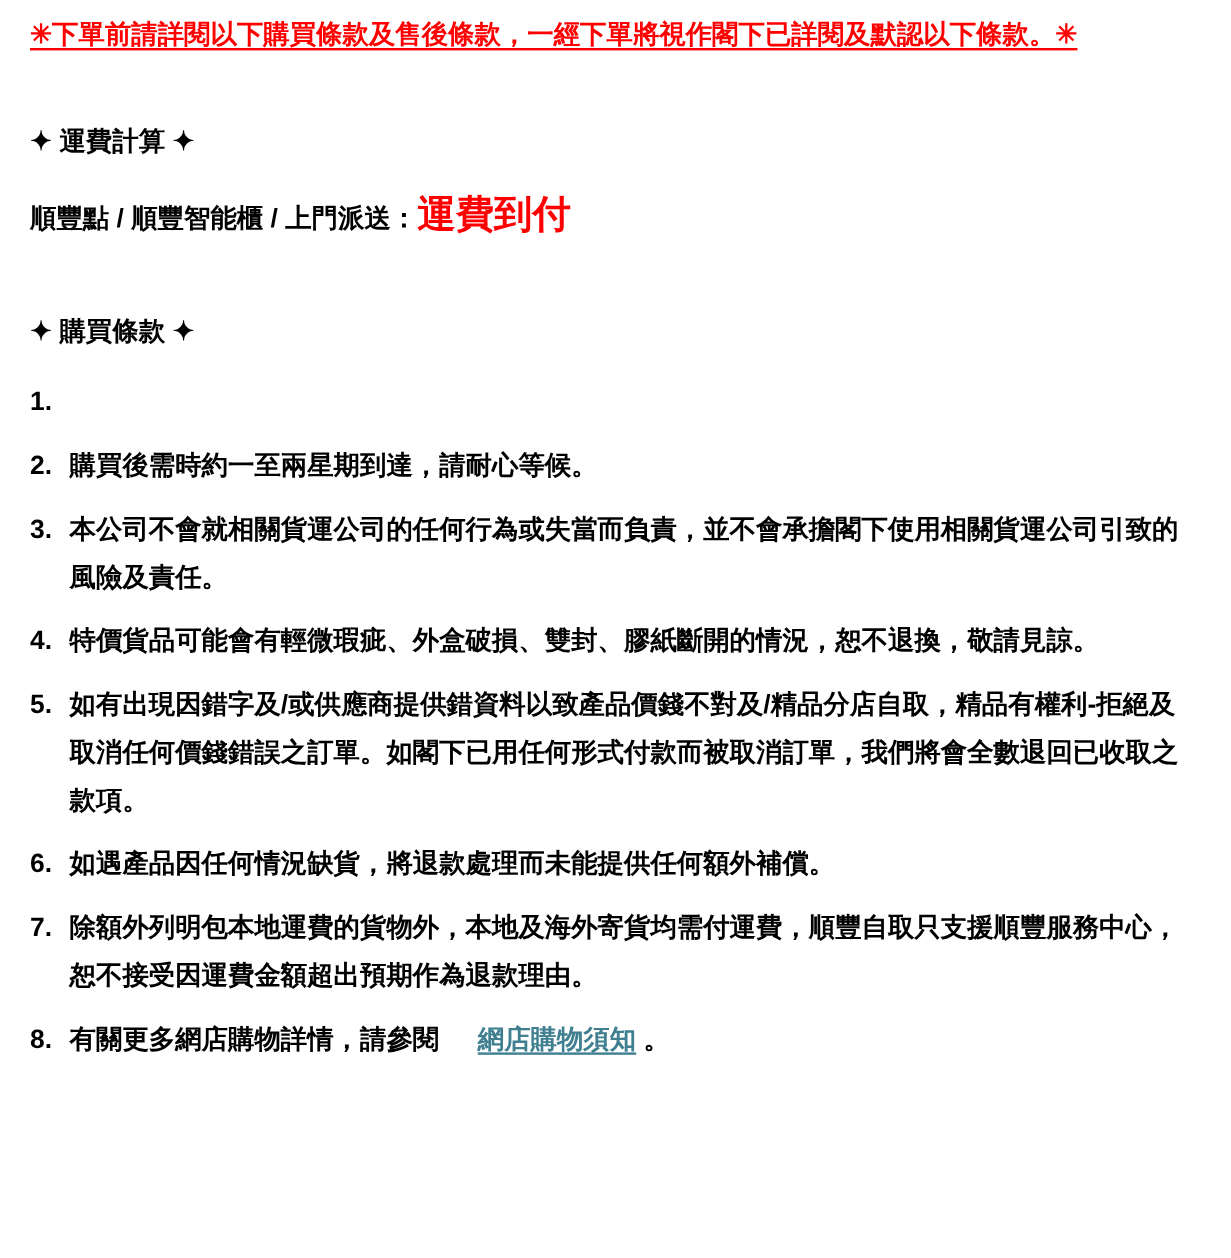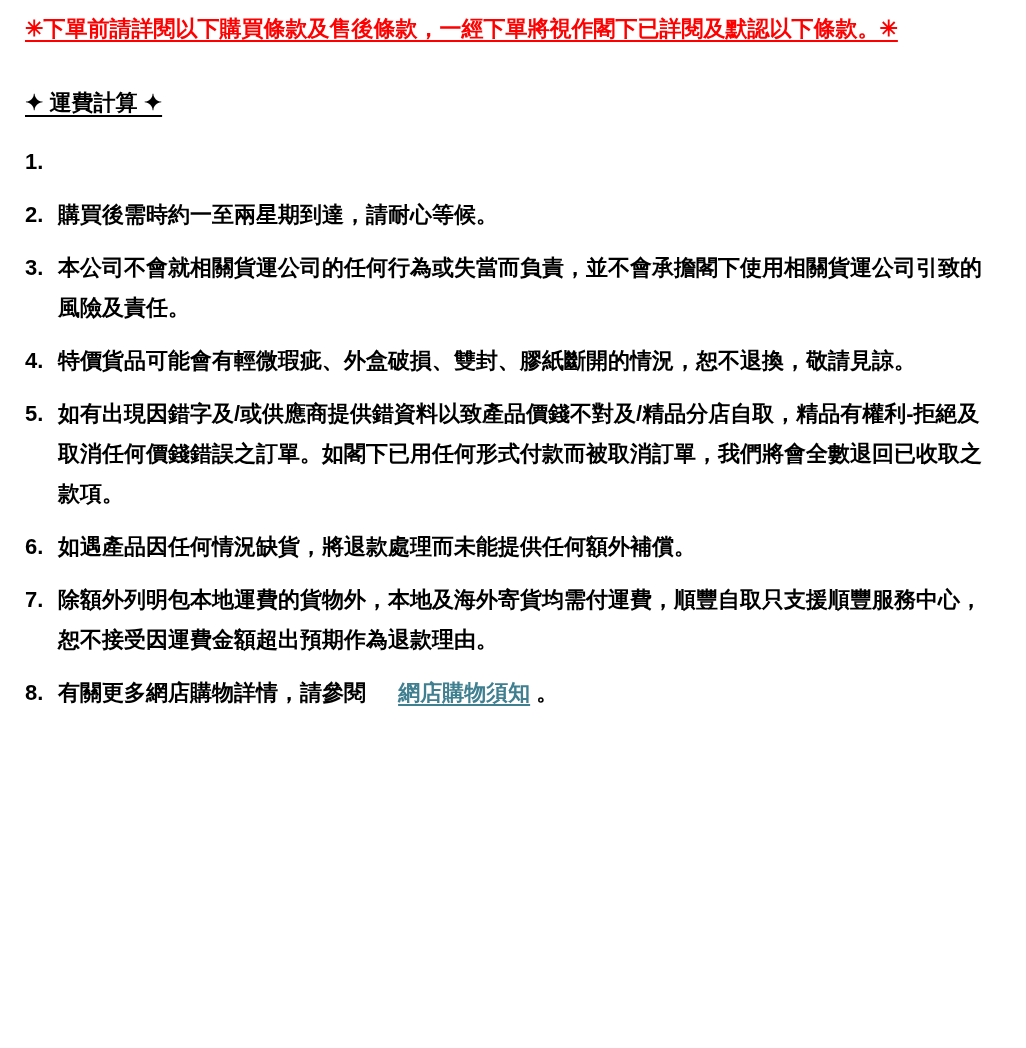--- a/index.html
+++ b/index.html
@@ -15,22 +15,22 @@
     font-family:"Liberation Sans",sans-serif;
     font-weight:700;color:var(--text);font-size:22px;
   }
   .notice{
     margin:0;color:var(--accent_red);
     font-size:22px;line-height:26px;
     text-decoration:underline;text-underline-offset:4px;
   }
   .sec-heading{
     font-size:22px;line-height:26px;font-weight:700;
-    margin:48px 0 0 0;
-    text-decoration:underline;text-underline-offset:5px;
+    margin:63px 0 0 0;
+    text-underline-offset:5px;
   }
   .sec-heading.second{margin-top:60px;}
   .ship-line1{margin:26px 0 0 0;line-height:42px;}
   .ship-line1 .highlight{color:var(--accent_red);font-size:32px;}
   .ship-line2{margin:14px 0 0 0;line-height:30px;}
   .terms{margin-top:26px;}
   .item{display:flex;margin-bottom:13px;}
   .item .num{flex:0 0 33px;line-height:40px;}
   .item .txt{flex:1;line-height:40px;}
   .item p{margin:0;line-height:40px;}
@@ -40,22 +40,24 @@
 </style>
 </head>
 <body>
 
 <div class="page">
 
   <p class="notice">✳下單前請詳閱以下購買條款及售後條款，一經下單將視作閣下已詳閱及默認以下條款。✳</p>
 
   <h2 class="sec-heading">✦ 運費計算 ✦</h2>
 
+  <p class="ship-line1"><span>順豐點 / 順豐智能櫃 / 上門派送：</span><span class="highlight">運費到付</span></p>
 
 
+  <h2 class="sec-heading second">✦ 購買條款 ✦</h2>
 
   <div class="terms">
 
     <div class="item">
       <span class="num">1.</span>
       <div class="txt">
       </div>
     </div>
 
     <div class="item">

